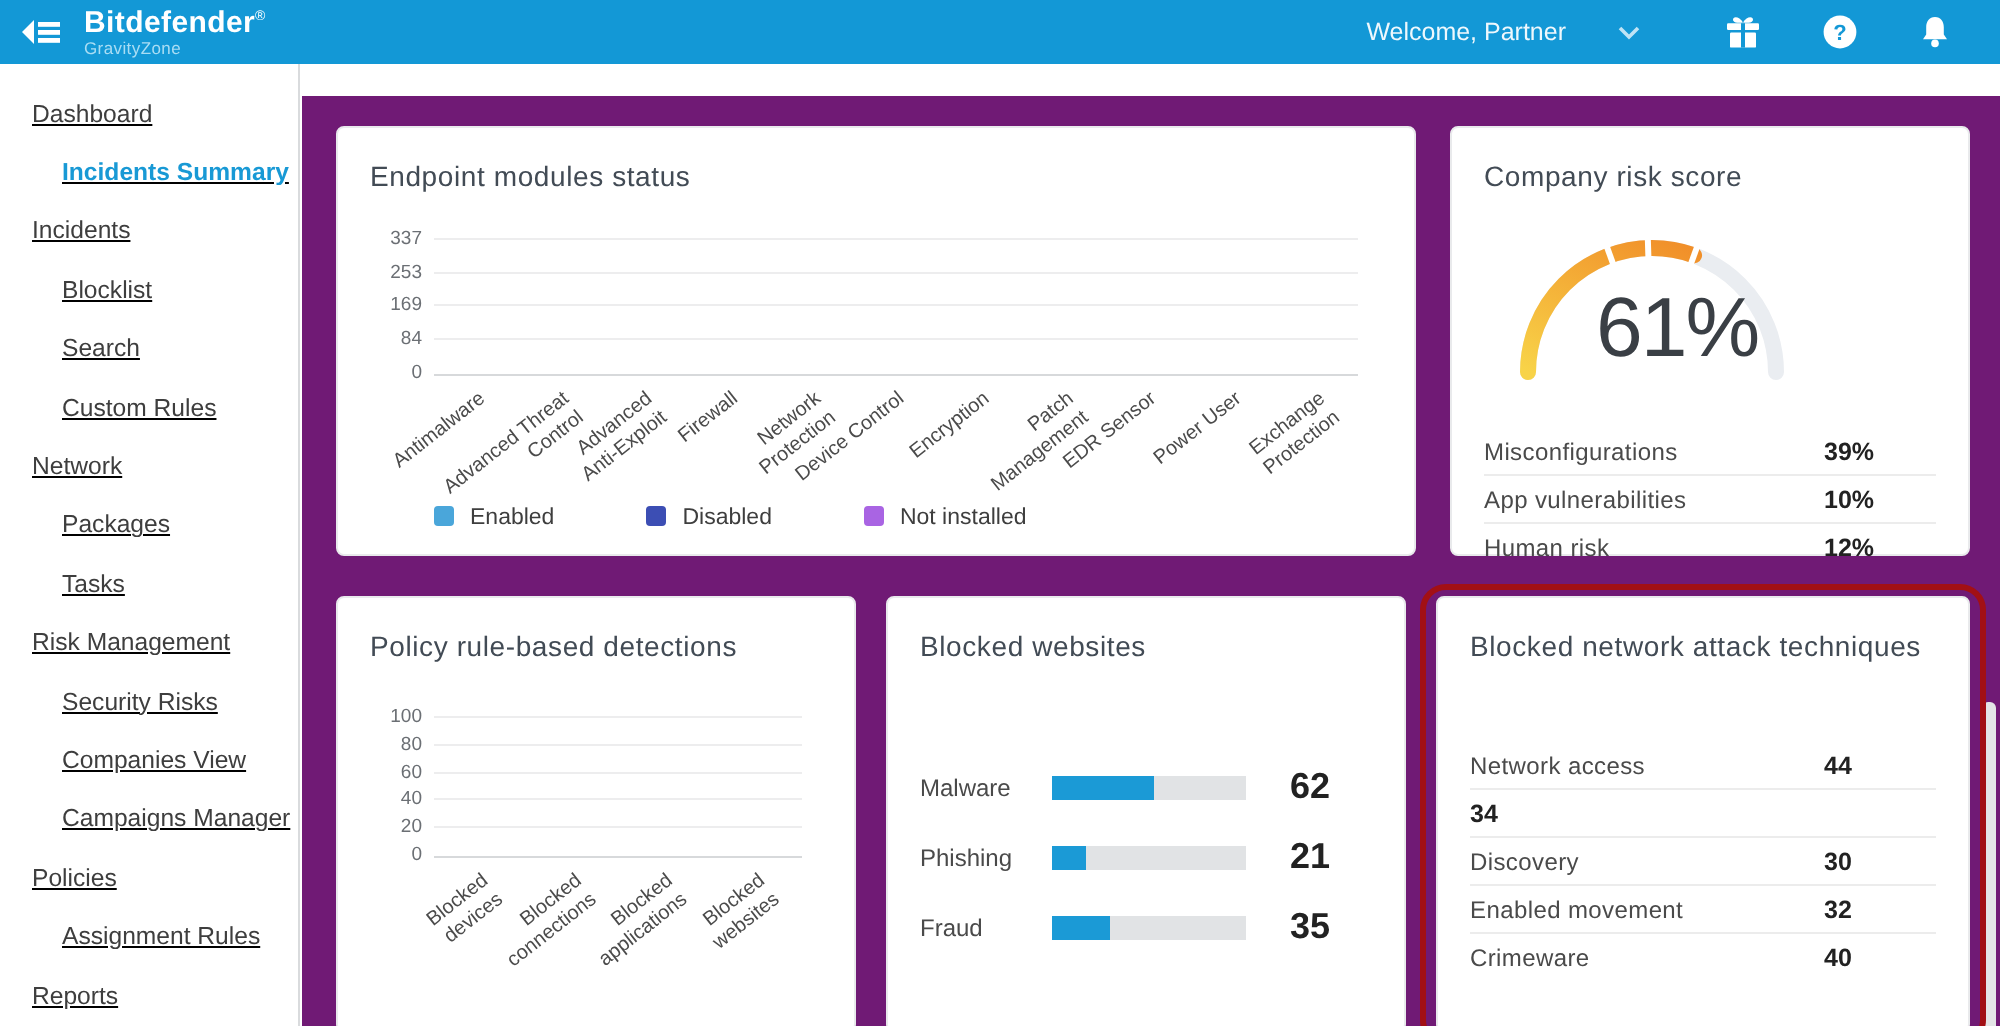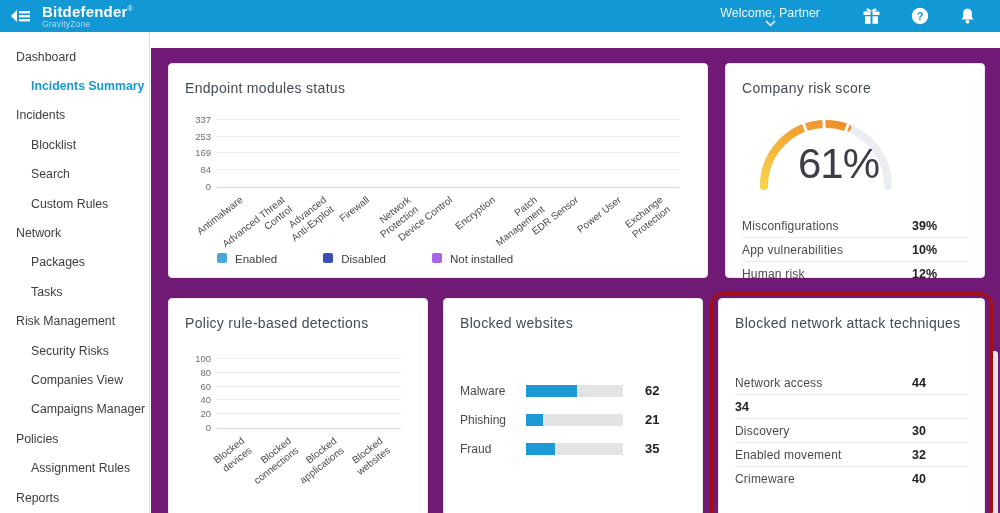--- a/index.html
+++ b/index.html
@@ -9,27 +9,27 @@
 
   
   .topbar { position:absolute; top:0; left:0; width:1000px; height:32px;
             background:#1398d6; display:flex; align-items:center; z-index:30; }
   .collapse-btn { width:40px; display:flex; justify-content:center; cursor:pointer; }
   .logo { margin-left:2px; line-height:1; }
   .logo-main { color:#fff; font-weight:bold; font-size:15px; letter-spacing:.2px; }
   .logo-main .reg { font-size:7px; vertical-align:super; font-weight:normal; }
   .logo-sub { color:#a9ddf4; font-size:8.5px; margin-top:1px; letter-spacing:.2px; }
   .top-spacer { flex:1; }
-  .welcome { display:flex; align-items:center; color:#eef8fd; font-size:12.5px; cursor:pointer;flex-direction:column; }
+  .welcome { display:flex; align-items:center; gap:26px; color:#eef8fd; font-size:12.5px; cursor:pointer; }
   .top-icons { display:flex; align-items:center; gap:30px; margin-left:42px; margin-right:24px; }
   .top-icons svg { display:block; cursor:pointer; }
 
   
   .sidebar { position:absolute; top:32px; left:0; width:150px; height:481px;
-             background:#fff; border-right:1px solid #d9dbdd; padding-top:10px; z-index:20; }
+             background:#fff; border-right:1px solid #d9dbdd; padding-top:10px; z-index:20;text-decoration:underline; }
   .nav-item { height:29.4px; display:flex; align-items:center; font-size:12.3px;
               color:#3e3e3e; cursor:pointer; white-space:nowrap; }
   .nav-item.lvl1 { padding-left:16px; }
   .nav-item.lvl2 { padding-left:31px; }
   .nav-item.active { color:#1899d5; font-weight:bold; }
 
   
   .main { position:absolute; top:32px; left:151px; width:849px; height:481px; background:#701a75;margin-top:16px; }
   .card { position:absolute; background:#fff; border:1px solid #e9eaec; border-radius:4px; padding:16px; }
   .card-title { font-size:14px; color:#424b55; font-weight:normal; letter-spacing:.3px; }
@@ -70,21 +70,21 @@
   .kv-value { width:56px; font-size:12.5px; font-weight:bold; color:#222; }
   .c5 .kv-rows { margin-top:40px; }
   .c5 .kv-row { padding:4.5px 0; }
 
   
   .hbars { margin-top:52px; }
   .hbar-row { display:flex; align-items:center; margin-bottom:14px; }
   .hbar-label { width:66px; font-size:12px; color:#4a4a4a; }
   .hbar-track { width:97px; height:12px; background:#e1e3e5; margin-right:22px; }
   .hbar-fill { height:12px; background:#1b9ad6; }
-  .hbar-value { font-size:13px; font-weight:bold; color:#222; }
+  .hbar-value { font-size:18px; font-weight:bold; color:#222; }
 
   
   .highlight-ring { position:absolute; left:559px; top:244px; width:283px; height:231px;
                     border:3px solid #a21015; border-radius:13px; pointer-events:none; z-index:10; }
   .scroll-strip { position:absolute; right:2px; top:303px; width:7px; height:178px;
                   background:#e4e5e7; border-radius:3px; }
 </style>
 </head>
 <body>
 

